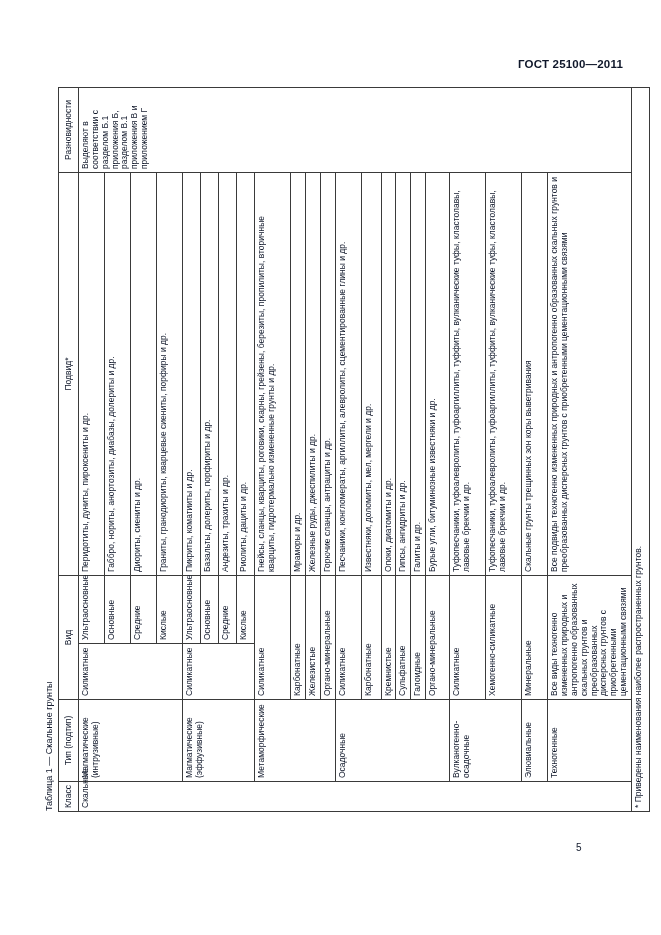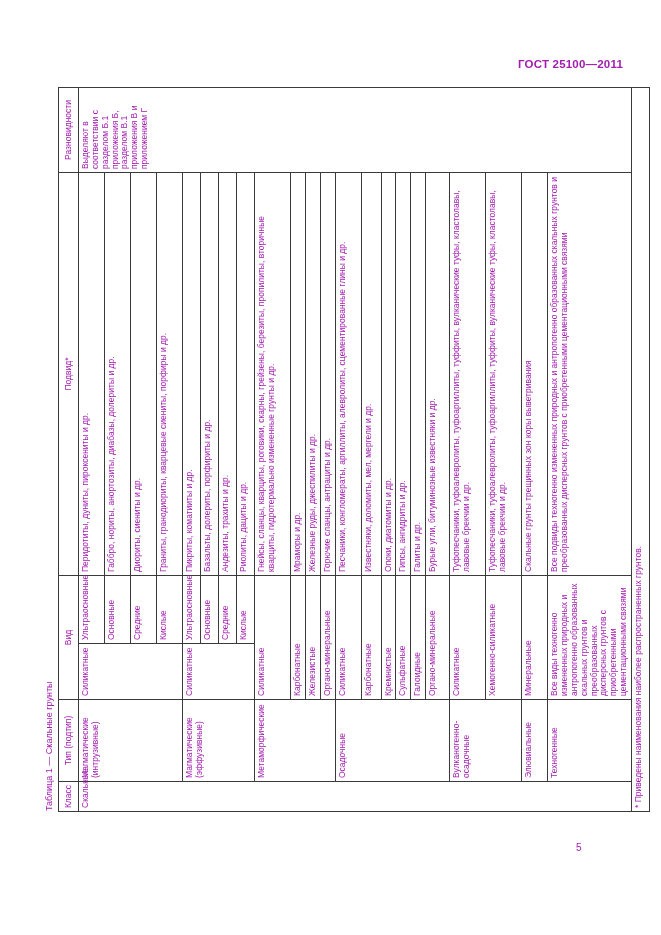--- a/index.html
+++ b/index.html
@@ -3,21 +3,21 @@
 <meta charset="utf-8">
 <style>
   * { box-sizing: border-box; }
   html, body { margin: 0; padding: 0; background: #ffffff; }
   .page {
     position: relative;
     width: 661px;
     height: 935px;
     background: #ffffff;
     font-family: "Liberation Sans", "DejaVu Sans", sans-serif;
-    color: #a21caf;
+    color: #0f172a;
     overflow: hidden;
     border-radius: 11px;
   }
   .doc-header {
     position: absolute;
     top: 58px;
     right: 38px;
     font-size: 11.5px;
     font-weight: bold;
     letter-spacing: 0.2px;

